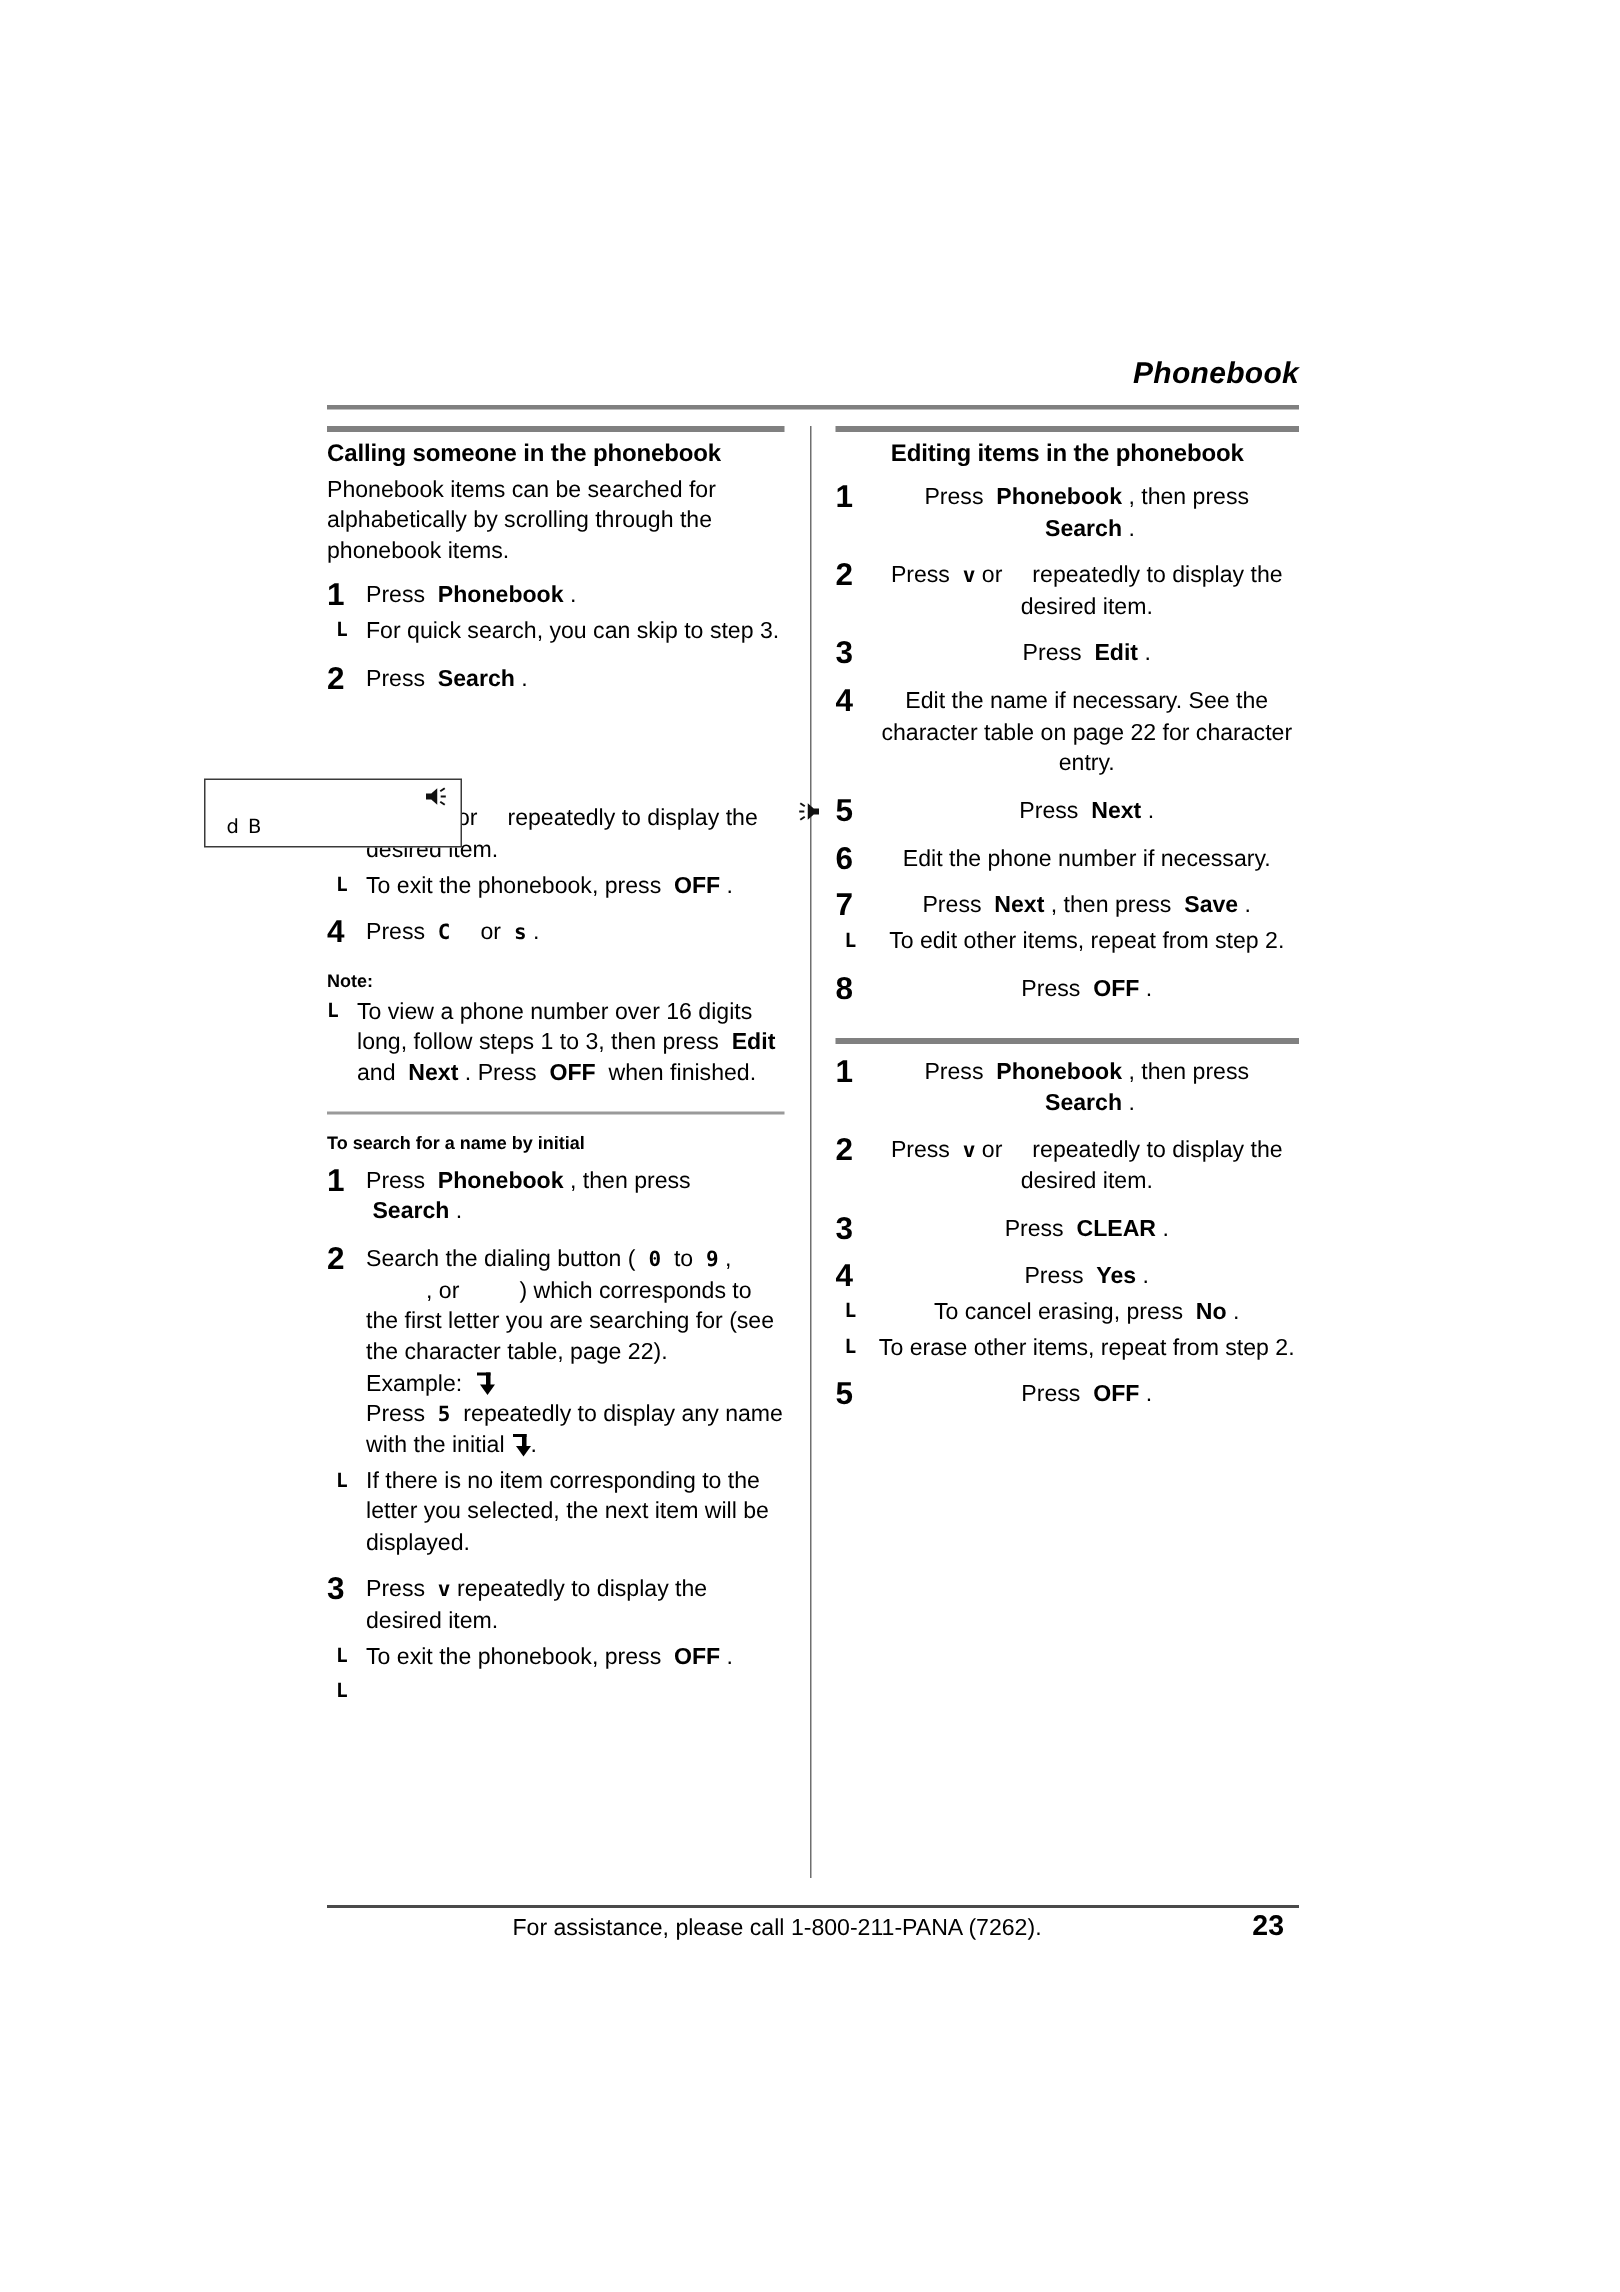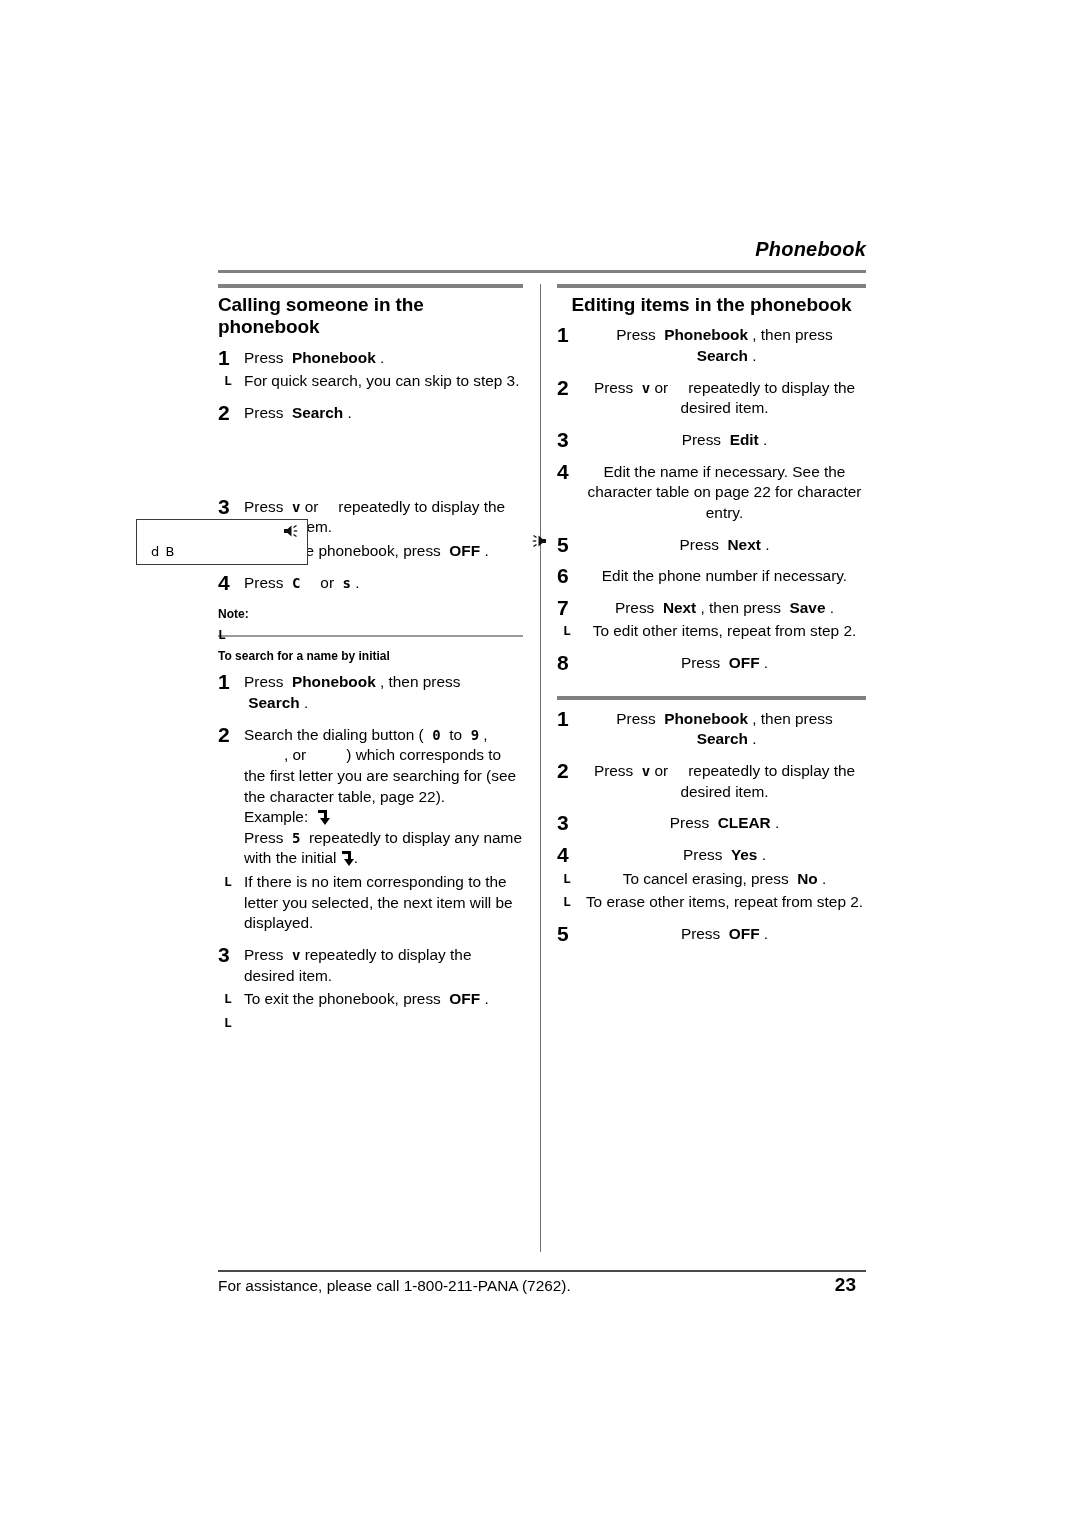--- a/index.html
+++ b/index.html
@@ -62,21 +62,21 @@
     background: #6f6f6f;
   }
 
   
   .sec-rule {
     height: 4px;
     background: #808080;
     margin: 0 0 6px 0;
   }
   h2.sec-title {
-    font-size: 19px;
+    font-size: 16px;
     font-weight: bold;
     line-height: 1.18;
     margin: 0 0 4px 0;
     letter-spacing: -0.1px;
   }
   .subsec-rule {
     height: 2px;
     background: #9a9a9a;
     margin: 14px 0 7px 0;
   }
@@ -211,20 +211,21 @@
     top: 1270px;
     width: 648px;
     height: 2px;
     background: #4a4a4a;
   }
   .foot-text {
     position: absolute;
     left: 218px;
     top: 1277px;
     width: 600px;
+    text-align: center;
     font-size: 15.4px;
   }
   .foot-page {
     position: absolute;
     left: 796px;
     top: 1274px;
     width: 60px;
     text-align: right;
     font-size: 19px;
     font-weight: bold;
@@ -237,20 +238,21 @@
 
   <div class="runhead">Phonebook</div>
   <div class="runhead-rule"></div>
 
   <div class="col-divider"></div>
 
   <div class="col col-left">
 
     <div class="sec-rule"></div>
     <h2 class="sec-title">Calling someone in the phonebook</h2>
+    <p class="intro">Phonebook items can be searched for alphabetically by scrolling through the phonebook items.</p>
 
     <div class="step first">
       <span class="num">1</span>
       <span>Press</span>
       &nbsp;<b class="key">Phonebook</b>
       <span>.</span>
     </div>
     <div class="bullet">
       <span class="lmark">L</span>
       <span>For quick search, you can skip to step 3.</span>
@@ -279,20 +281,24 @@
     <div class="step">
       <span class="num">4</span>
       <span>Press</span>
       &nbsp;<span class="glyph">C</span><span class="glyph-gap"></span><span>or</span>&nbsp;&nbsp;<span class="glyph">s</span>
       <span>.</span>
     </div>
 
     <h3 class="subsec-title" style="margin-top:14px">Note:</h3>
     <div class="bullet note-bullet">
       <span class="lmark">L</span>
+      <span>To view a phone number over 16 digits long, follow steps 1 to 3, then press
+        &nbsp;<b class="key">Edit</b>&nbsp; and
+        &nbsp;<b class="key">Next</b> . Press
+        &nbsp;<b class="key">OFF</b>&nbsp; when finished.</span>
     </div>
 
     <div class="subsec-rule"></div>
     <h3 class="subsec-title">To search for a name by initial</h3>
 
     <div class="step first">
       <span class="num">1</span>
       <span>Press</span>
       &nbsp;<b class="key">Phonebook</b>
       <span>, then press</span><br>

